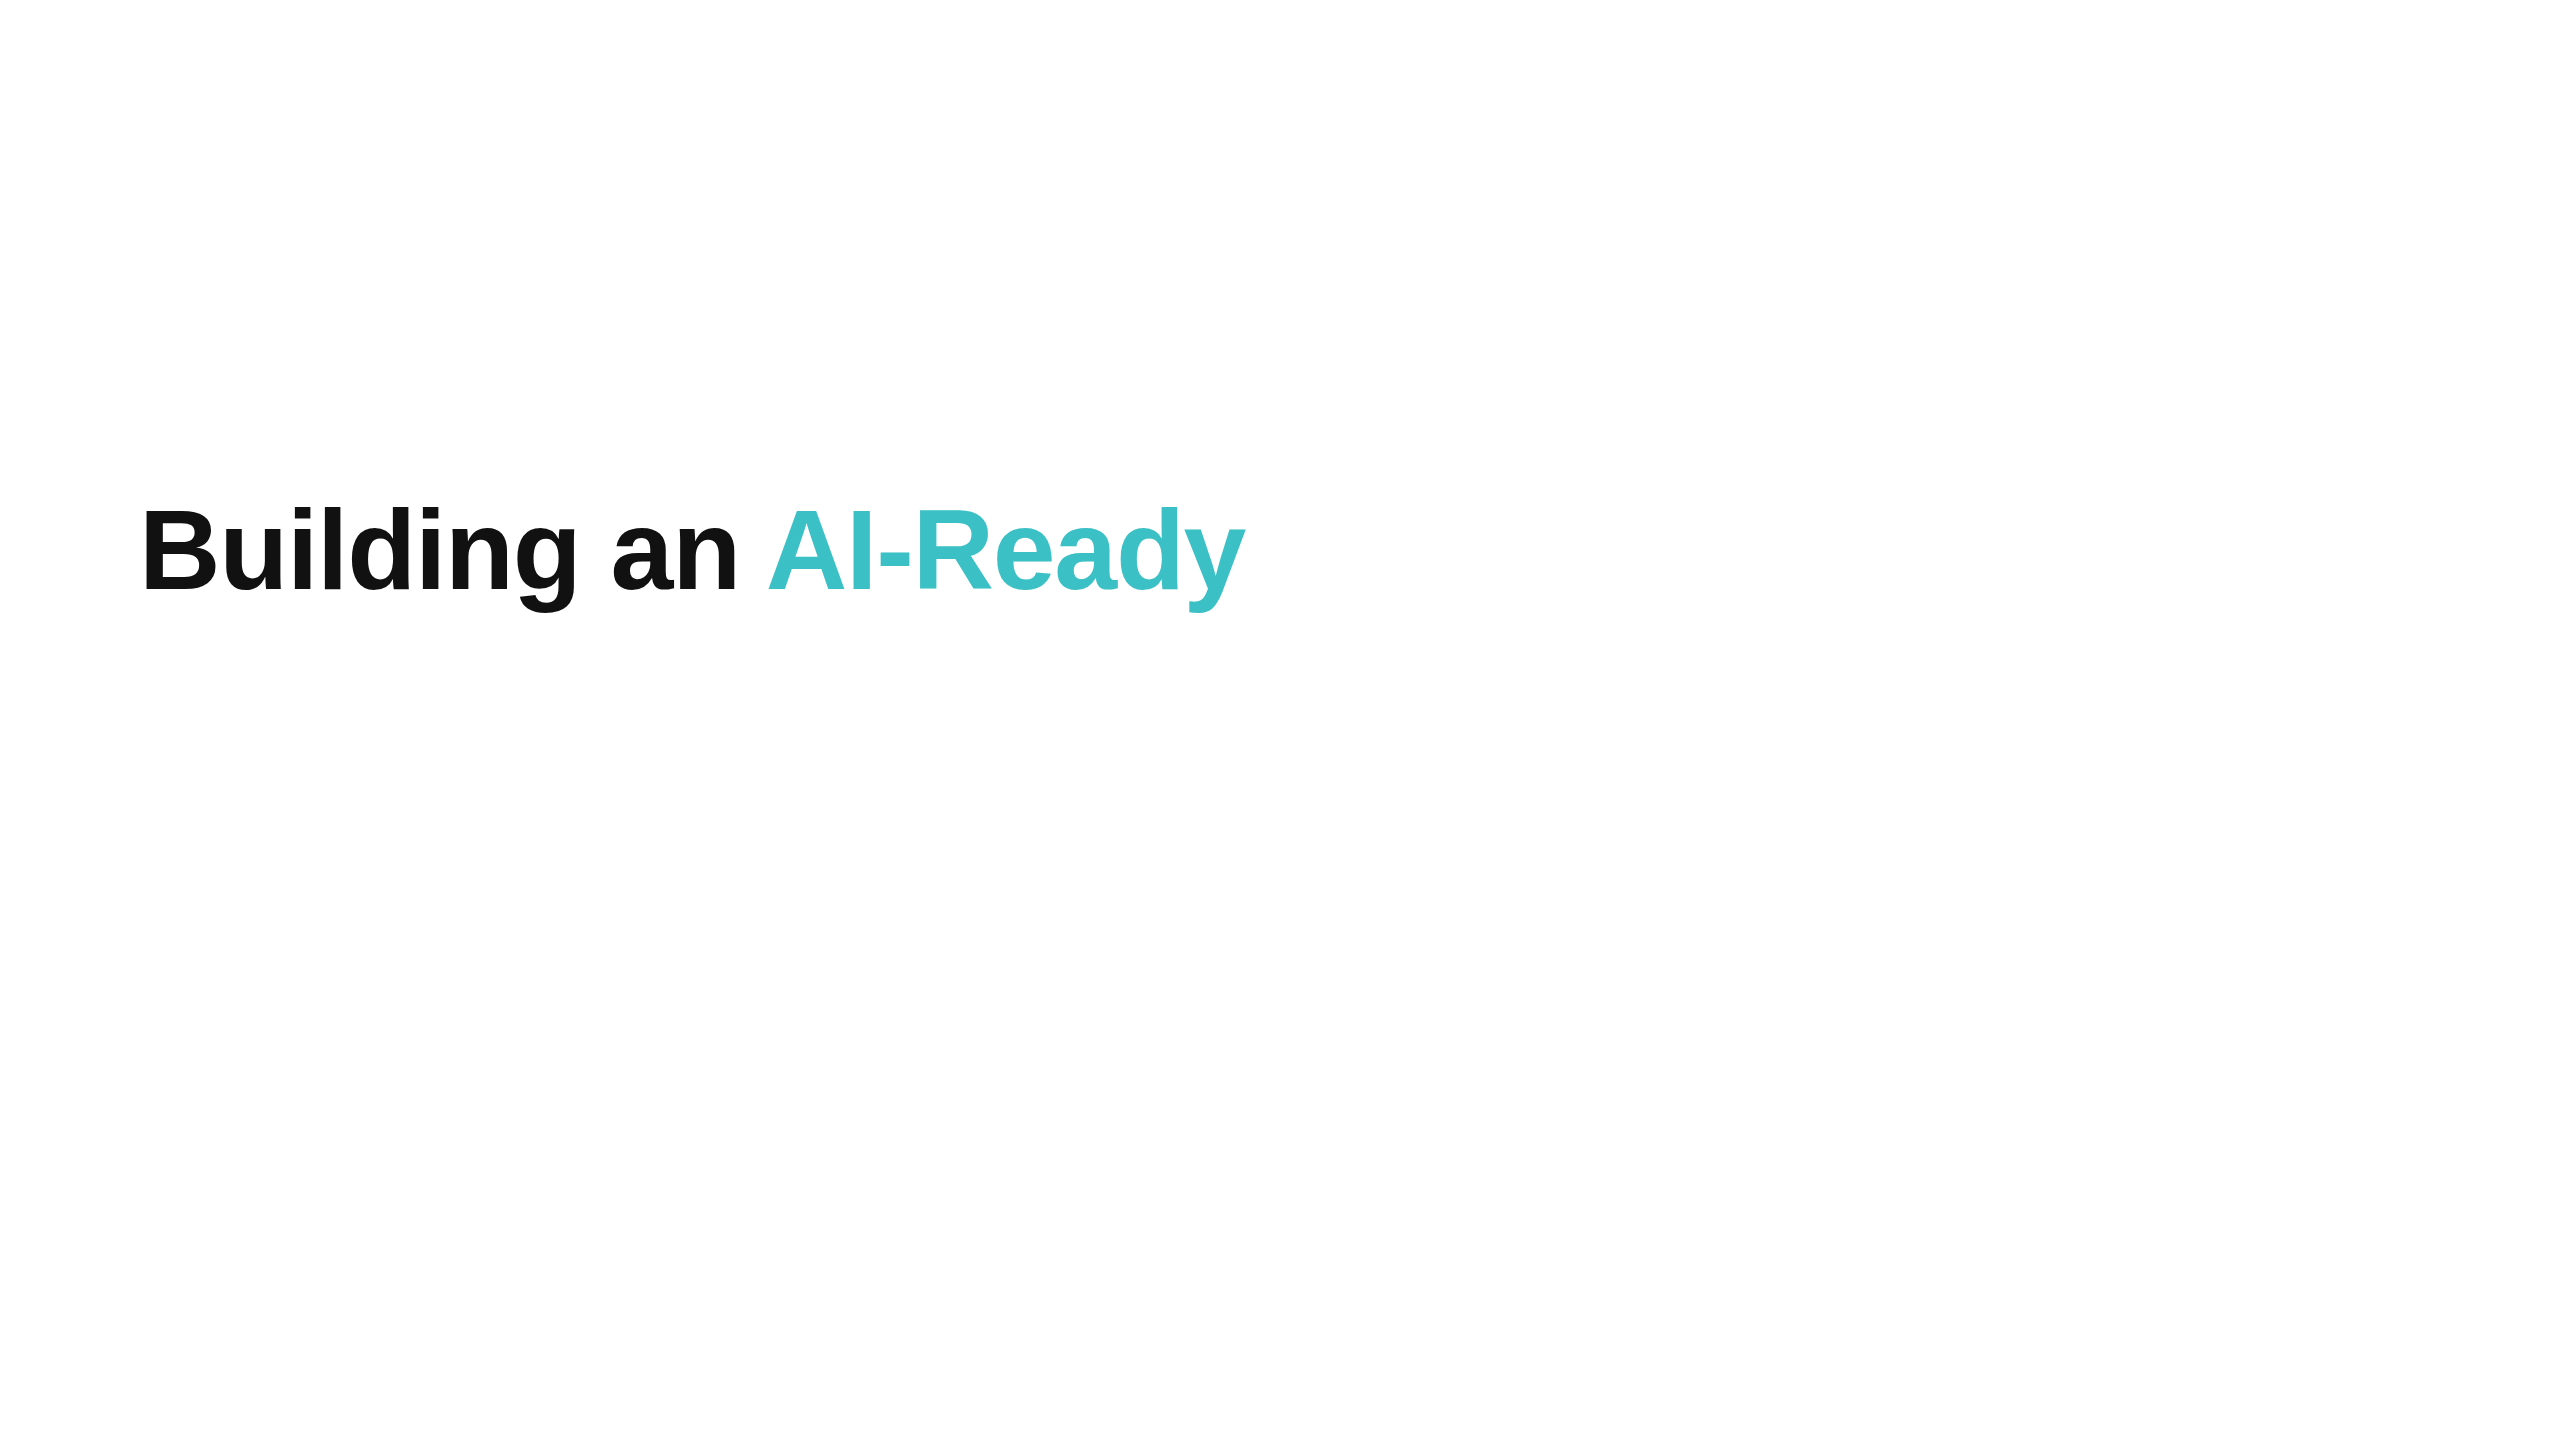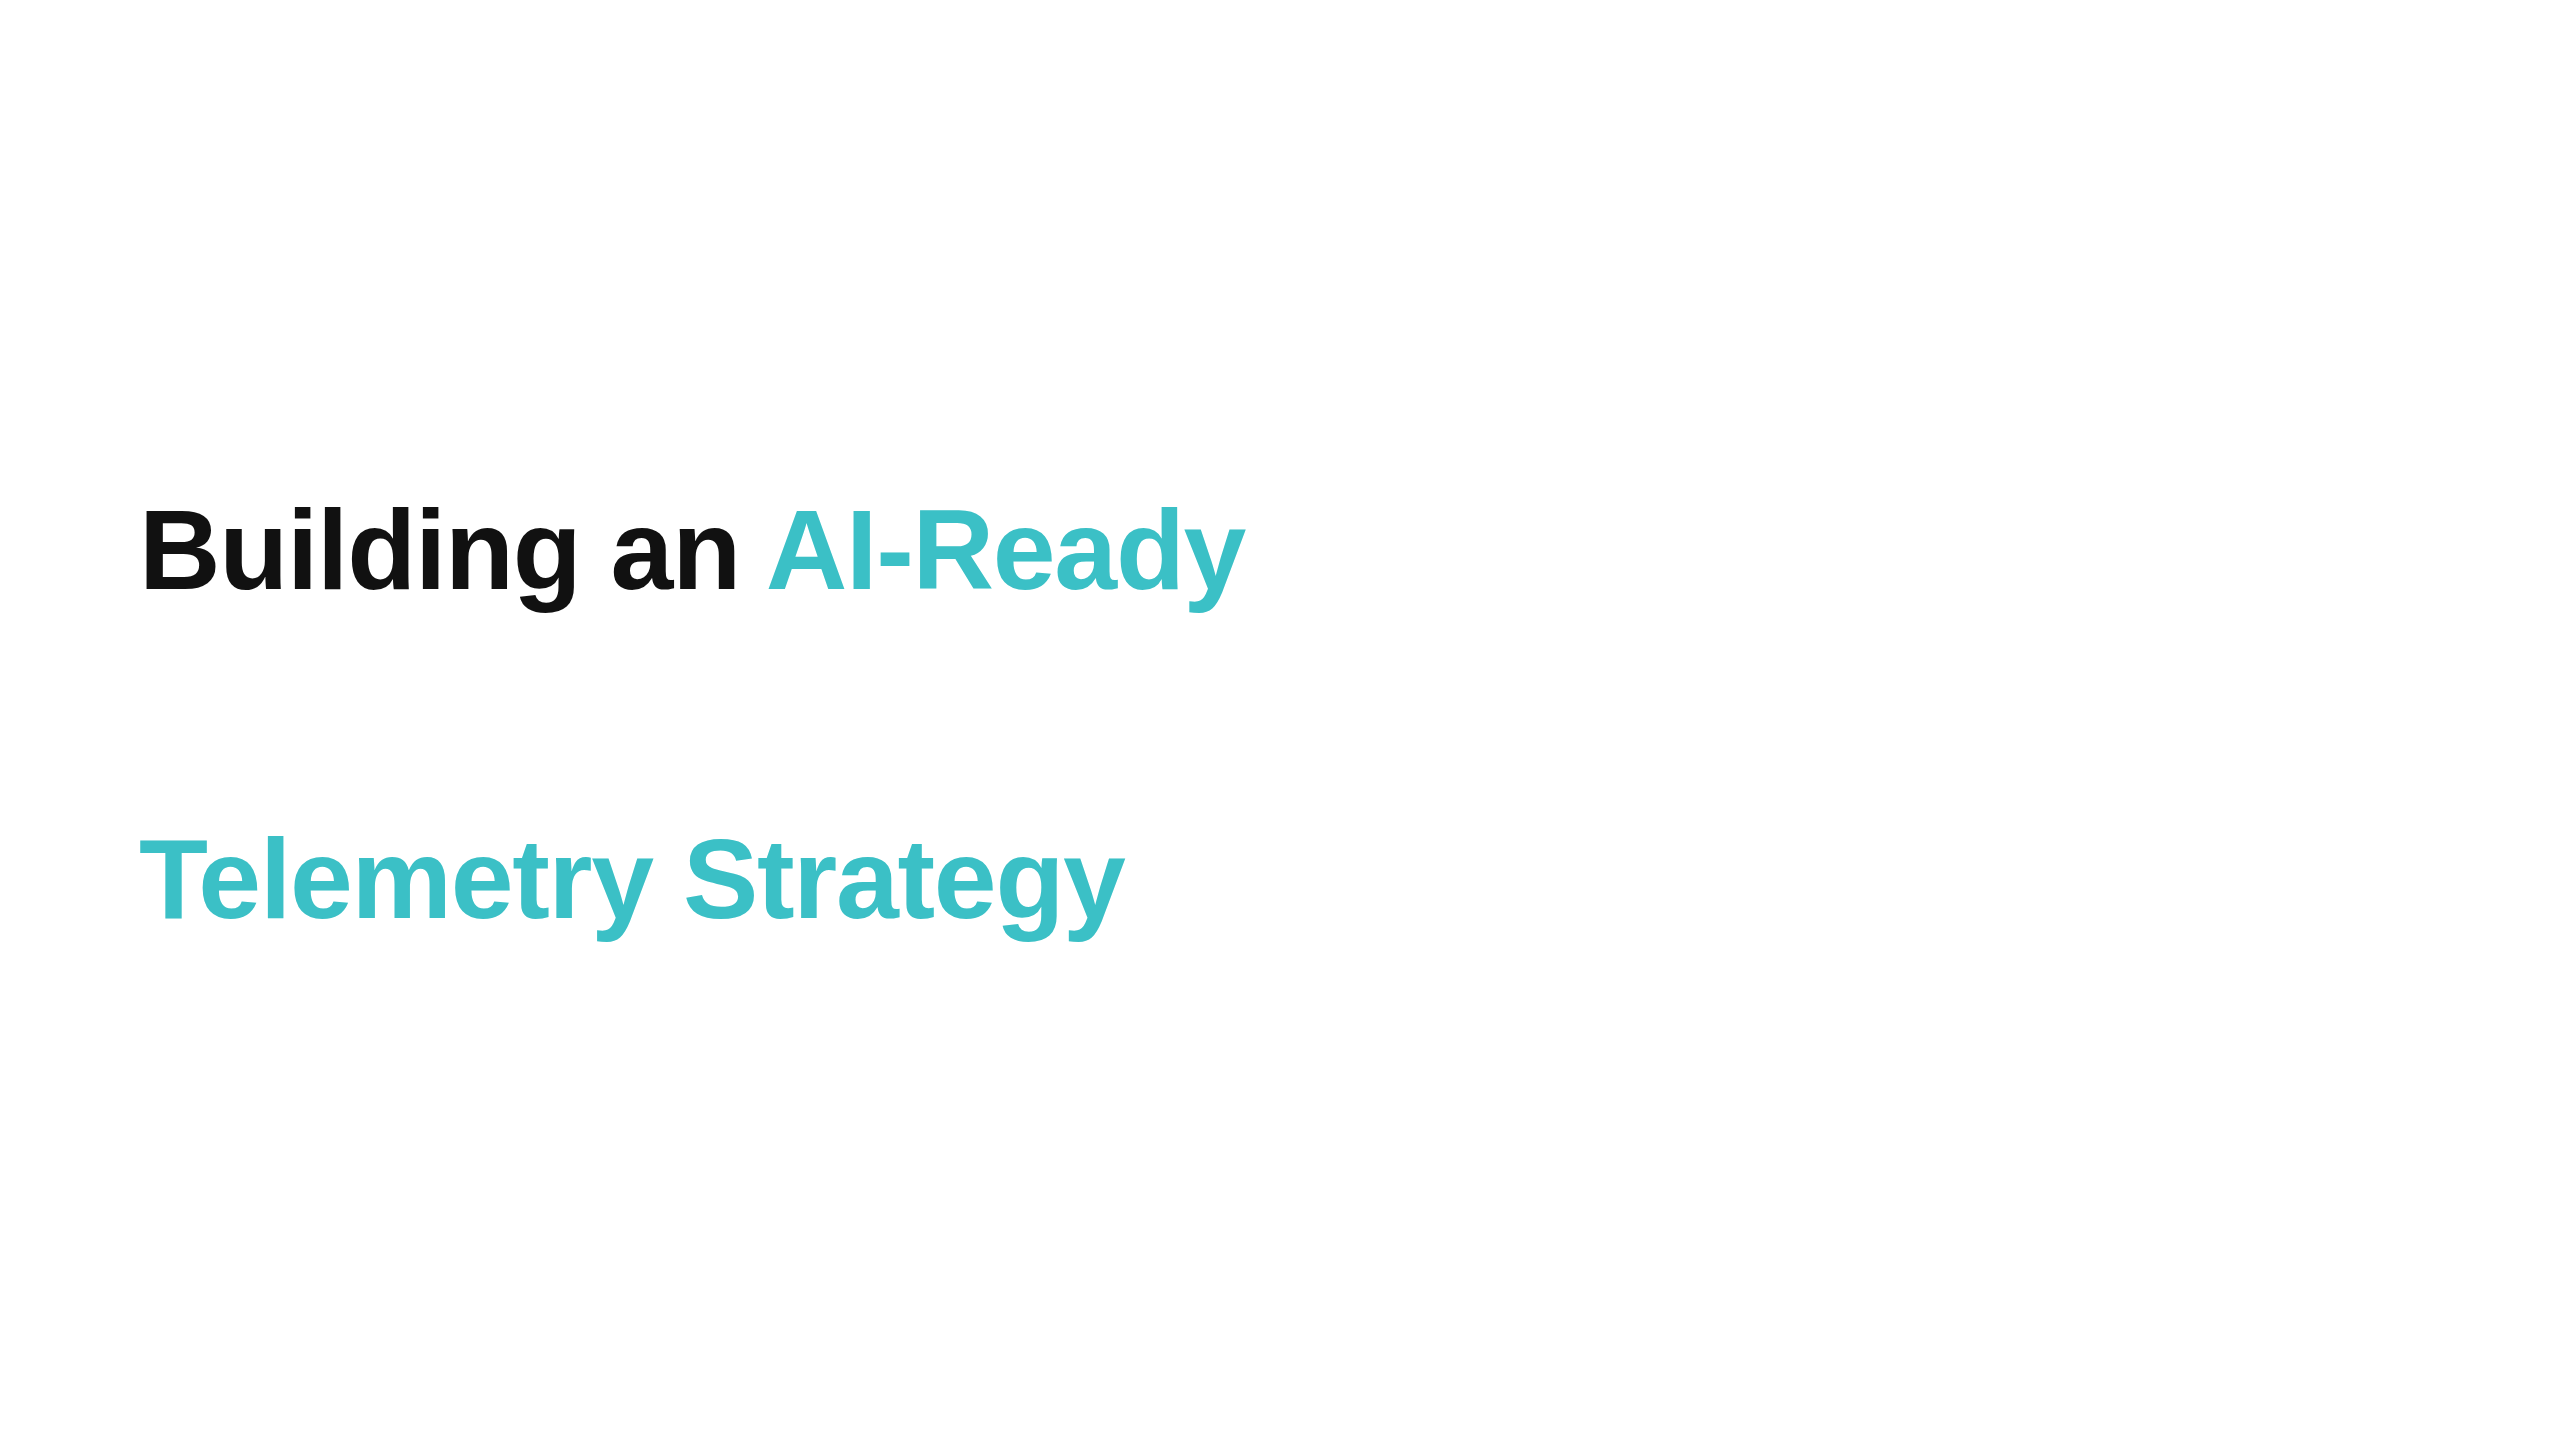--- a/index.html
+++ b/index.html
@@ -51,19 +51,18 @@
 </style>
 </head>
 <body>
 
 <div id="slide">
 
   <div class="content">
 
     <h1 class="title">
       <span class="title-line"><span>Building an </span><span class="accent">AI-Ready</span></span>
-      <span class="title-line accent">Telemetry Strategy</span>
     </h1>
 
   </div>
 
 </div>
 
 
 </body></html>

